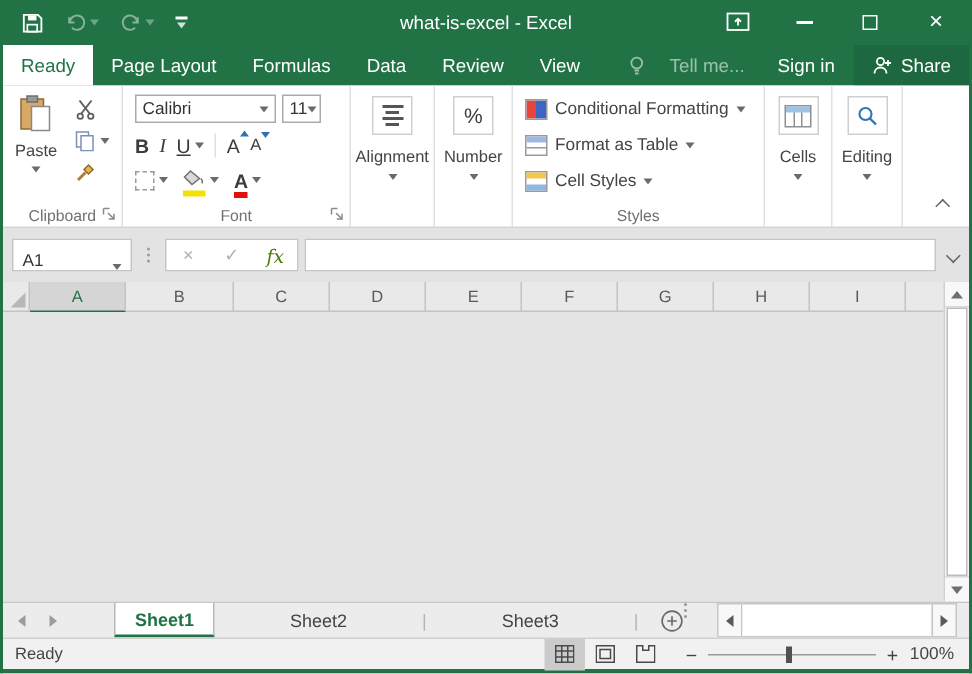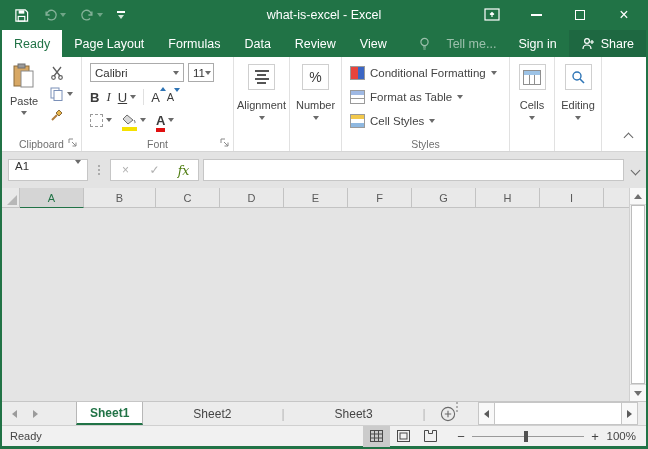--- a/index.html
+++ b/index.html
@@ -94,21 +94,21 @@
   .chev.down { transform:rotate(45deg); }
   .collapse { position:absolute; right:14px; bottom:10px; }
 
   
   .cellsico { width:18px; height:15px; border:1px solid #8f8f8f; position:relative; background:#fff; }
   .cellsico::before { content:""; position:absolute; left:0; right:0; top:0; height:4px; background:#9dc3e6; }
   .cellsico::after { content:""; position:absolute; left:5px; top:4px; bottom:0; width:1px; background:#8f8f8f; box-shadow:5px 0 0 #8f8f8f; }
 
   
   .fbar { height:36px; background:#e3e3e3; display:flex; align-items:center; padding:0 6px; flex:none; position:relative; }
-  .namebox { width:80px; height:22px; background:#fff; border:1px solid #c6c6c6; display:flex; align-items:flex-start; justify-content:space-between; padding:0 6px; font-size:11.5px; color:#333; }
+  .namebox { width:80px; height:22px; background:#fff; border:1px solid #c6c6c6; display:flex; align-items:flex-end; justify-content:space-between; padding:0 6px; font-size:11.5px; color:#333; }
   .dots3 { margin:0 10px; display:flex; flex-direction:column; gap:2px; }
   .dots3 i { width:2px; height:2px; background:#9a9a9a; border-radius:50%; }
   .fxbox { height:22px; background:#fff; border:1px solid #c6c6c6; display:flex; align-items:center; }
   .fxbtn { width:29px; height:100%; display:flex; align-items:center; justify-content:center; color:#b0b0b0; font-size:12px; }
   .fxbtn.fx { color:#4d7c0f; font-family:"DejaVu Serif", serif; font-style:italic; font-size:12.5px; }
   .finput { flex:1; height:22px; background:#fff; border:1px solid #c6c6c6; margin-left:4px; margin-right:16px; font-size:11.5px; padding:0 4px; color:#333; display:flex; align-items:center; }
   .fexpand { position:absolute; right:7px; top:15px; }
 
   
   .gridwrap { height:213px; position:relative; background:#e4e4e4; flex:none; overflow:hidden; }

